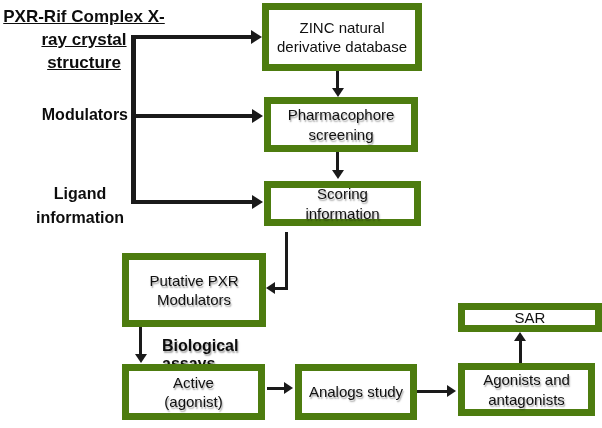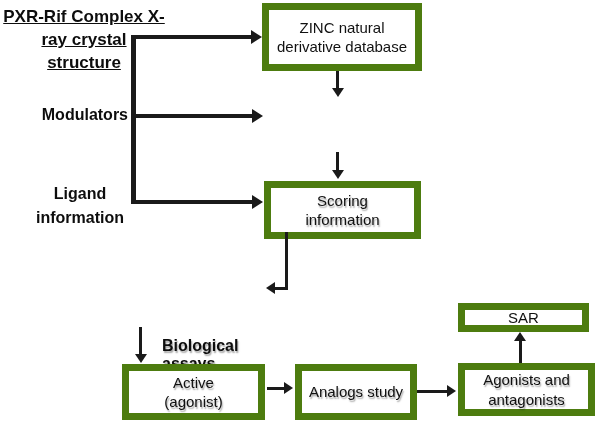--- a/index.html
+++ b/index.html
@@ -45,45 +45,49 @@
   <div class="arr arr-r" style="left:251px;top:30px;"></div>
 
   <div class="hline" style="left:131px;top:114px;width:122px;height:4px;"></div>
   <div class="arr arr-r" style="left:252px;top:109px;"></div>
 
   <div class="hline" style="left:131px;top:200px;width:122px;height:4px;"></div>
   <div class="arr arr-r" style="left:252px;top:195px;"></div>
 
   <div class="box multi" style="left:262px;top:3px;width:160px;height:68px;">ZINC natural
 derivative database</div>
-  <div class="box multi shadowed" style="left:264px;top:181px;width:157px;height:58px;">Scoring
+  <div class="box multi shadowed" style="left:264px;top:97px;width:154px;height:55px;">Pharmacophore
+screening</div>
+  <div class="box multi shadowed" style="left:264px;top:181px;width:157px;height:45px;">Scoring
 information</div>
 
   <div class="vline" style="left:336px;top:71px;width:3px;height:18px;"></div>
   <div class="arr arr-d-sm" style="left:332px;top:88px;"></div>
 
   <div class="vline" style="left:336px;top:152px;width:3px;height:19px;"></div>
   <div class="arr arr-d-sm" style="left:332px;top:170px;"></div>
 
   <div class="vline" style="left:285px;top:232px;width:3px;height:58px;"></div>
   <div class="hline" style="left:274px;top:287px;width:14px;height:3px;"></div>
   <div class="arr arr-l-sm" style="left:266px;top:282px;"></div>
 
+  <div class="box multi shadowed" style="left:122px;top:253px;width:144px;height:74px;">Putative PXR
+Modulators</div>
 
   <div class="vline" style="left:139px;top:327px;width:3px;height:28px;"></div>
   <div class="arr arr-d-sm" style="left:135px;top:354px;"></div>
   <div class="sidetext shadowed" style="left:162px;top:337px;width:130px;font-size:16px;text-align:left;">Biological assays</div>
 
   <div class="box multi shadowed" style="left:122px;top:364px;width:143px;height:56px;">Active
 (agonist)</div>
   <div class="box shadowed" style="left:295px;top:364px;width:122px;height:56px;">Analogs study</div>
   <div class="box multi shadowed" style="left:458px;top:363px;width:137px;height:53px;">Agonists and
 antagonists</div>
 
-  <div class="box" style="left:458px;top:303px;width:131px;height:29px;">SAR</div>
+  <div class="box" style="left:458px;top:303px;width:144px;height:29px;">SAR</div>
 
   <div class="hline" style="left:267px;top:387px;width:18px;height:3px;"></div>
   <div class="arr arr-r-sm" style="left:284px;top:382px;"></div>
 
   <div class="hline" style="left:417px;top:390px;width:31px;height:3px;"></div>
   <div class="arr arr-r-sm" style="left:447px;top:385px;"></div>
 
   <div class="vline" style="left:519px;top:340px;width:3px;height:23px;"></div>
   <div class="arr arr-u-sm" style="left:514px;top:332px;"></div>
 

